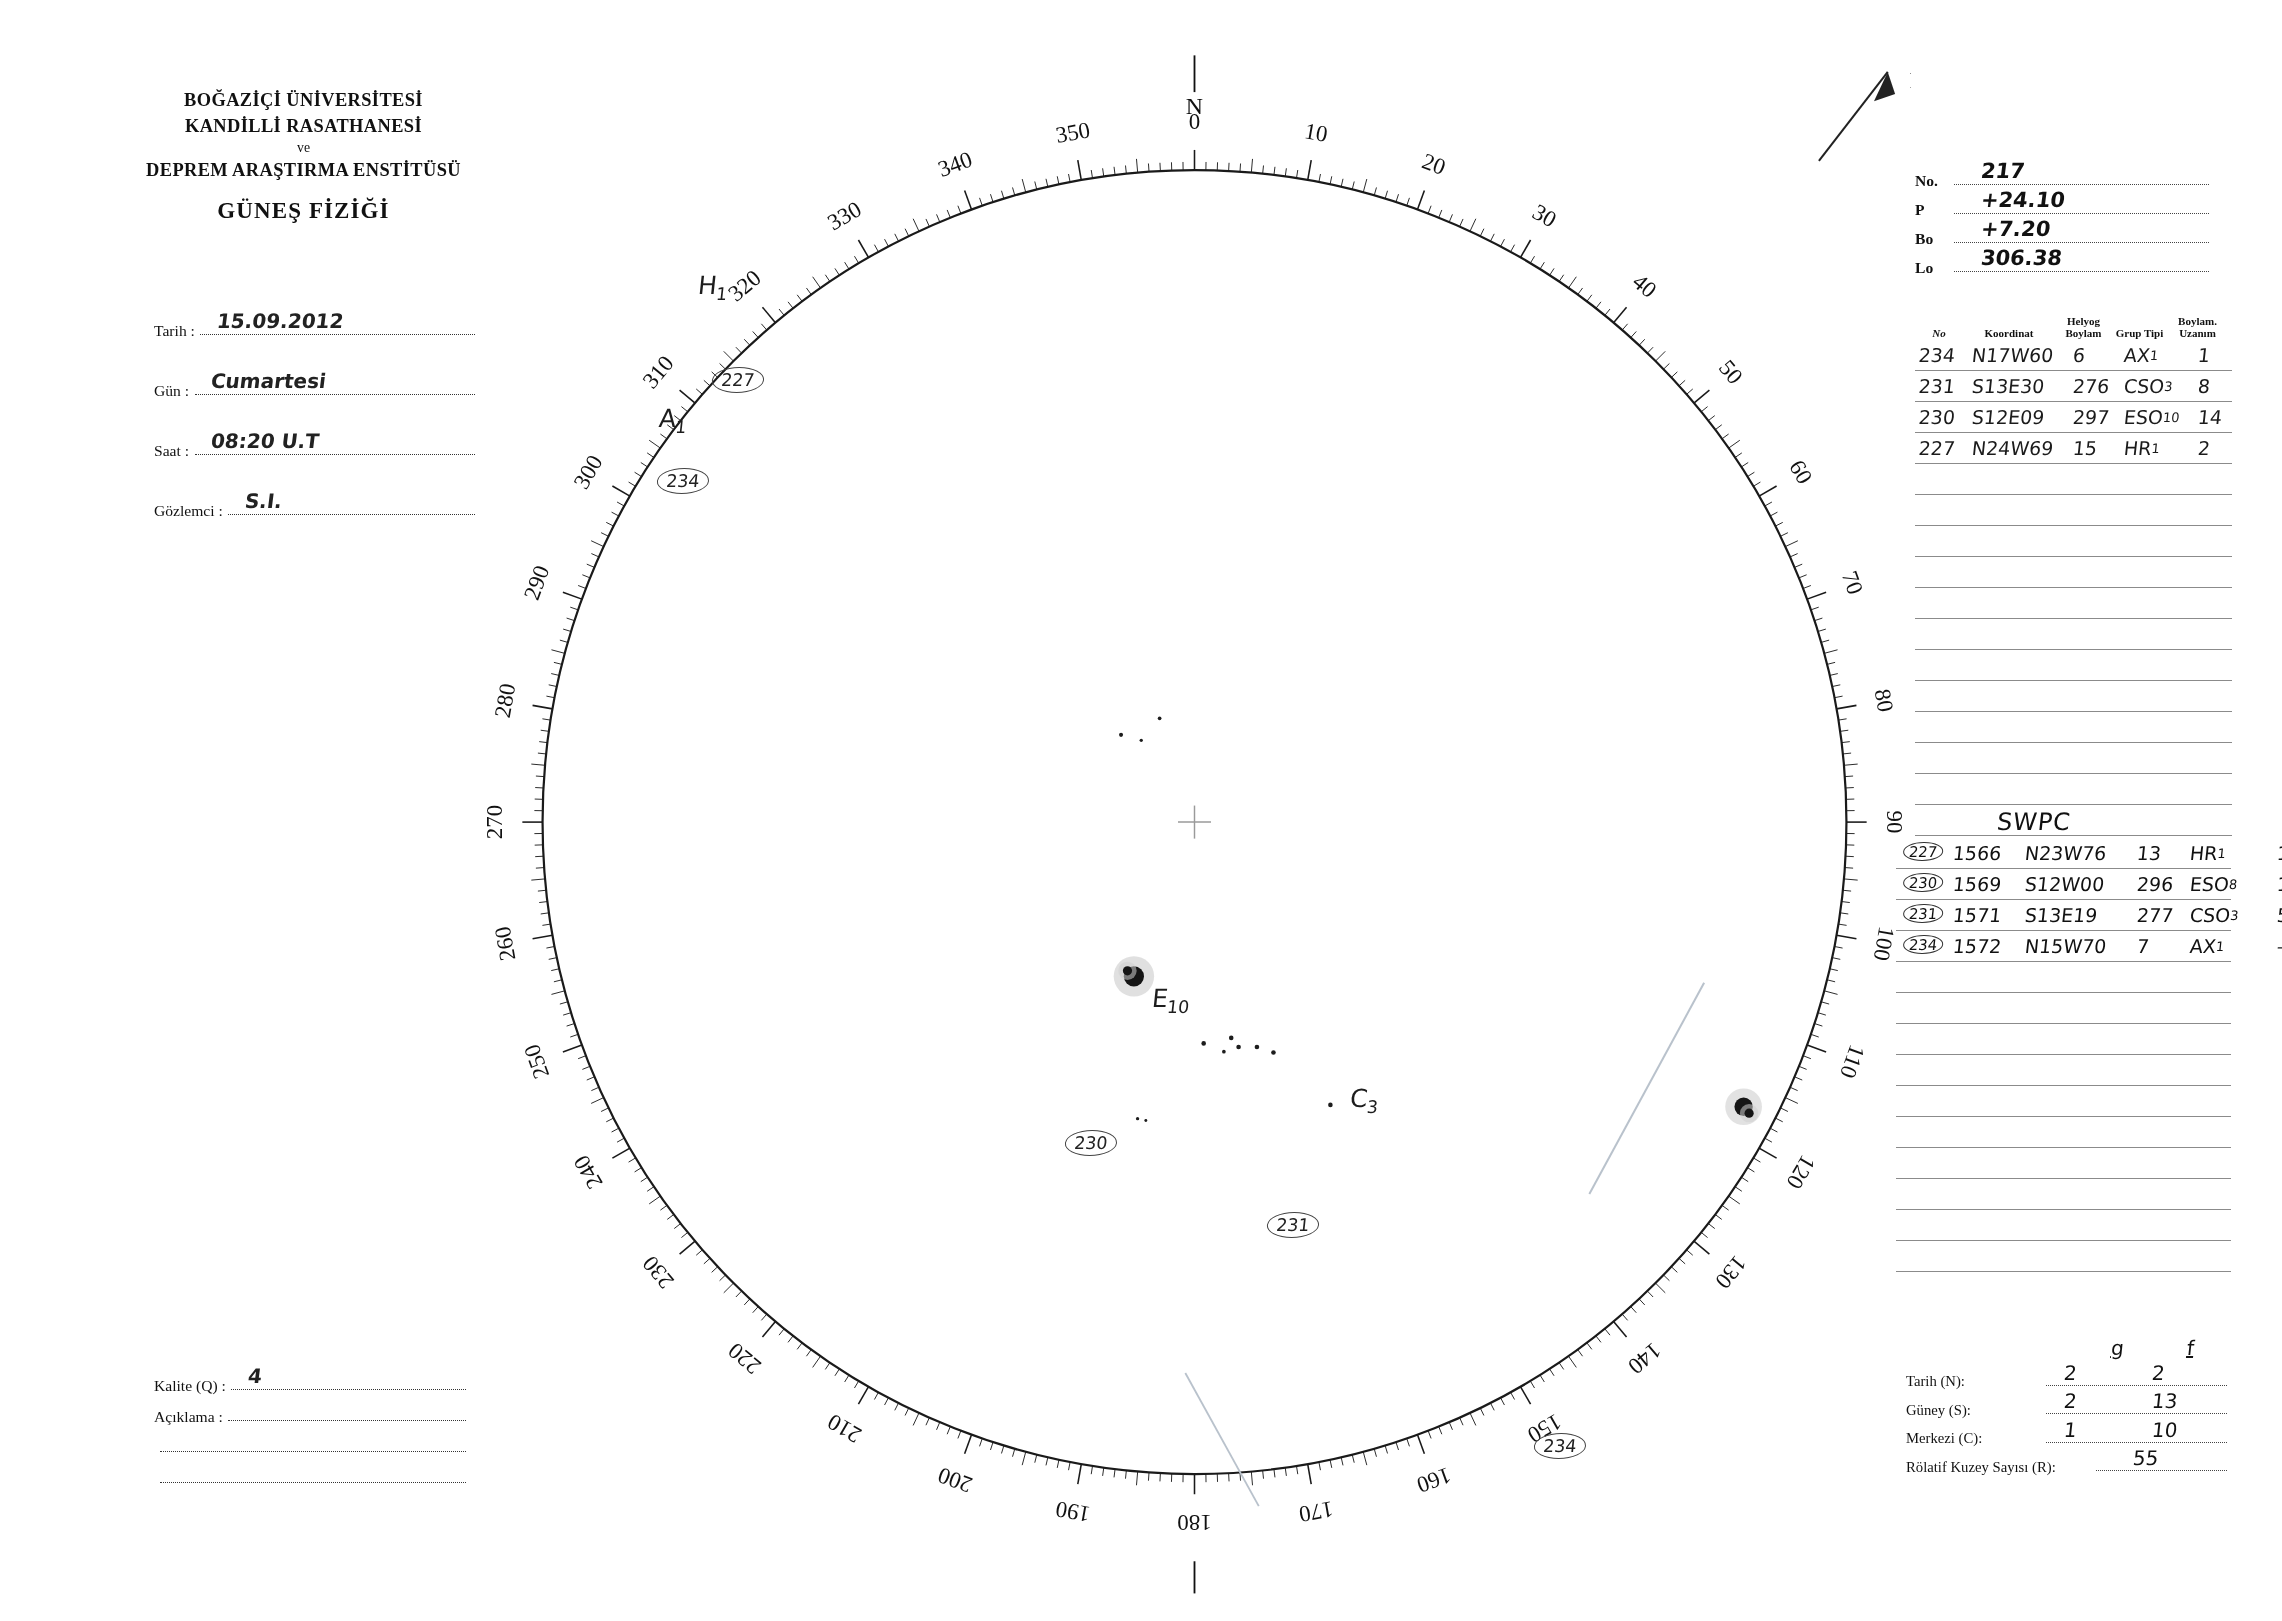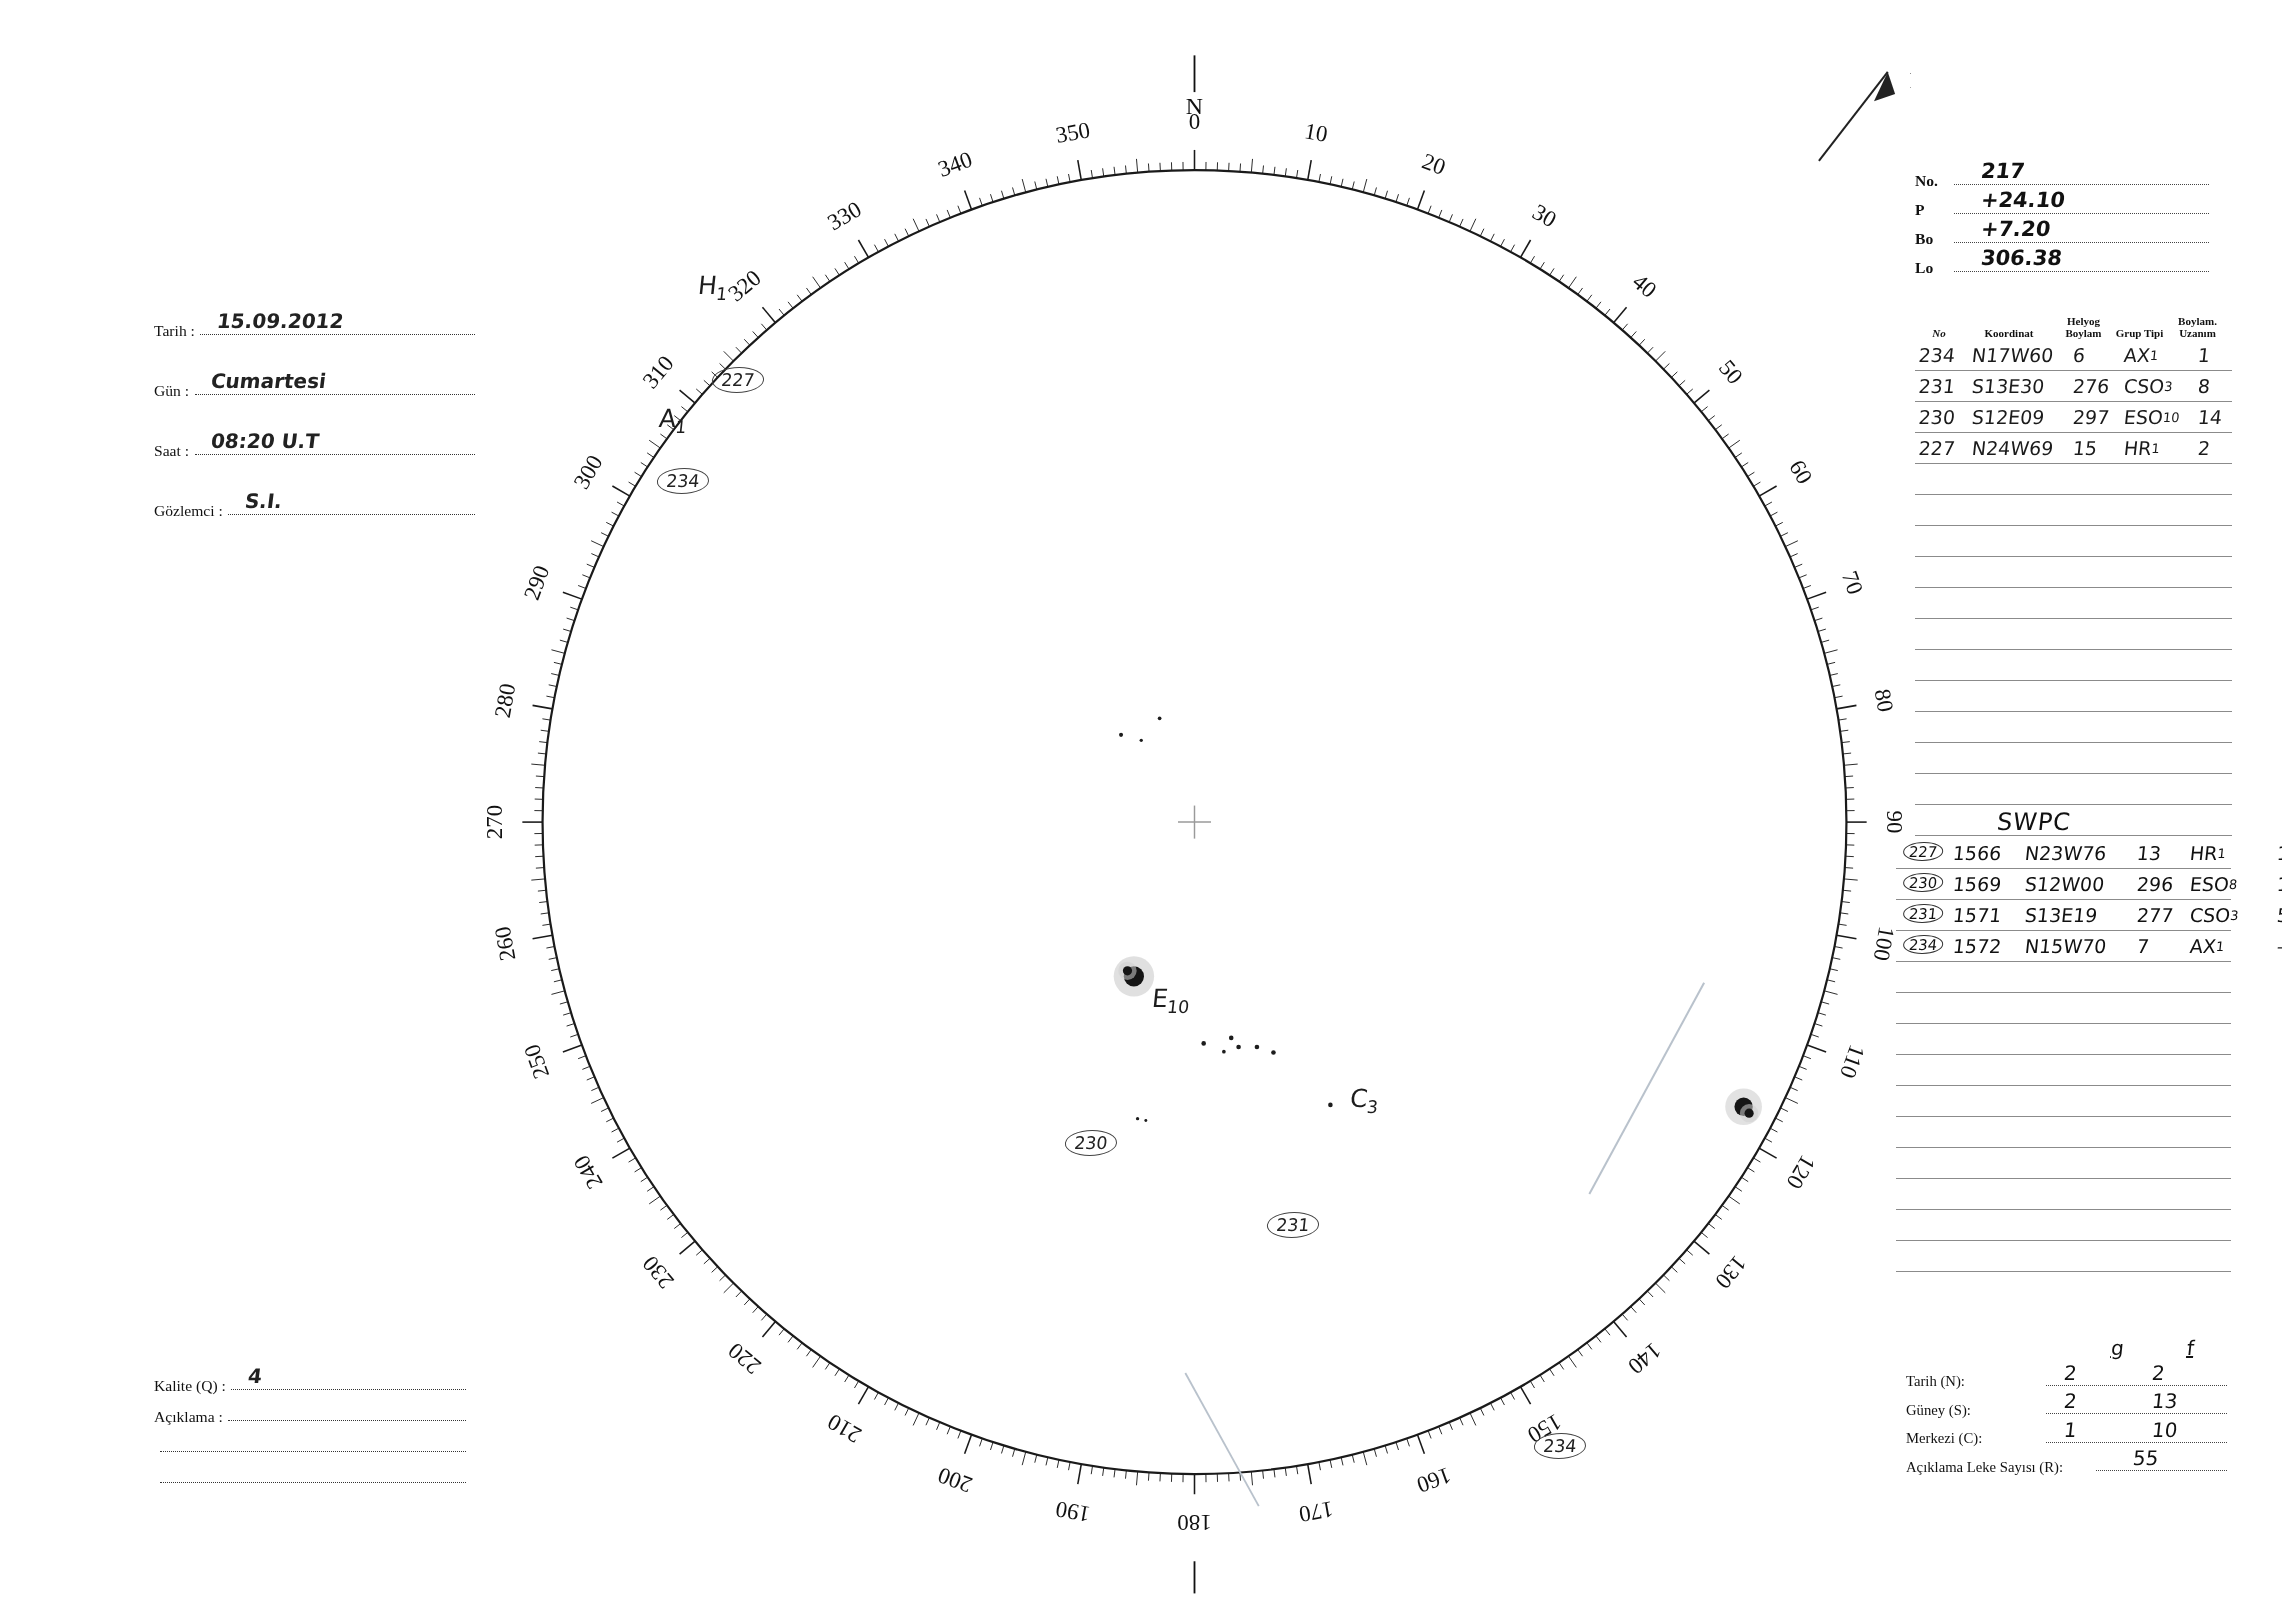--- a/index.html
+++ b/index.html
@@ -74,20 +74,27 @@
   #disk{position:absolute;left:478px;top:37px;}
   .handlabel{position:absolute;font-family:"DejaVu Sans",sans-serif;transform:skewX(-6deg);color:#1d1d1d;}
   .circlenum{position:absolute;font-family:"DejaVu Sans",sans-serif;font-size:17.4px;
              border:1.4px solid #444;border-radius:50%;padding:1.8px 8.3px;transform:skewX(-6deg);color:#222;}
 </style>
 </head>
 <body>
 
 <div class="page">
 
+  <div class="hdr">
+    <div class="l1">BOĞAZİÇİ ÜNİVERSİTESİ</div>
+    <div class="l2">KANDİLLİ RASATHANESİ</div>
+    <div class="l3">ve</div>
+    <div class="l4">DEPREM ARAŞTIRMA ENSTİTÜSÜ</div>
+    <div class="l5">GÜNEŞ FİZİĞİ</div>
+  </div>
 
   <div class="fields">
     <div class="frow">
       <div class="flabel">Tarih :</div>
       <div class="fdots">
         <span class="fval">15.09.2012</span>
       </div>
     </div>
     <div class="frow">
       <div class="flabel">Gün :</div>
@@ -301,21 +308,21 @@
       </div>
     </div>
     <div class="crow">
       <div class="clab">Merkezi (C):</div>
       <div class="cdot">
         <span class="cv g">1</span>
         <span class="cv f">10</span>
       </div>
     </div>
     <div class="crow">
-      <div class="clab" style="width:188px">Açıklama Leke Sayısı (R):</div>
+      <div class="clab" style="width:188px">Rölatif Kuzey Sayısı (R):</div>
       <div class="cdot">
         <span class="cv r">55</span>
       </div>
     </div>
   </div>
 
   <svg id="disk" width="1433" height="1561" viewBox="0 0 1560 1700">
     <g id="disk-g">
         <circle cx="780" cy="855" r="710" fill="none" stroke="#1a1a1a" stroke-width="2.4"></circle>
         <line x1="780" y1="145" x2="780" y2="123" stroke="#1a1a1a" stroke-width="1.7"></line>

